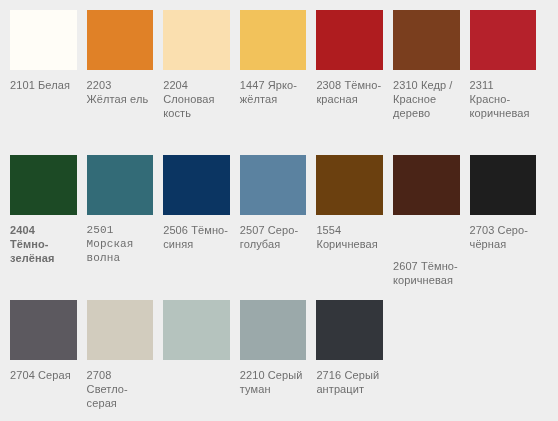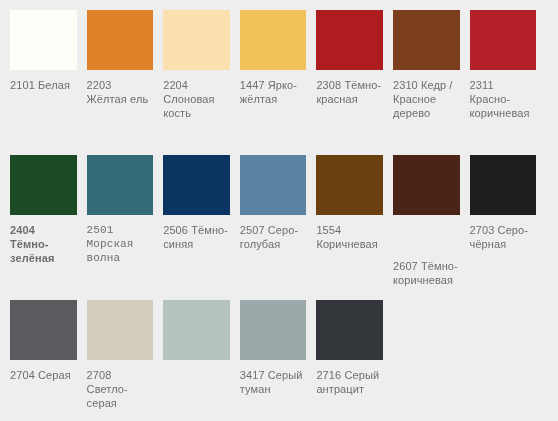--- a/index.html
+++ b/index.html
@@ -117,21 +117,21 @@
     </div>
     <div class="swatch-cell">
       <span class="swatch-chip" style="background-color: rgb(210, 204, 190);"></span>
       <div class="swatch-label" style="color: rgb(110, 110, 110);">2708 Светло-серая</div>
     </div>
     <div class="swatch-cell">
       <span class="swatch-chip" style="background-color: rgb(181, 195, 190);"></span>
     </div>
     <div class="swatch-cell">
       <span class="swatch-chip" style="background-color: rgb(155, 169, 170);"></span>
-      <div class="swatch-label" style="color: rgb(110, 110, 110);">3417 Серый туман</div>
+      <div class="swatch-label" style="color: rgb(110, 110, 110);">2210 Серый туман</div>
     </div>
     <div class="swatch-cell">
       <span class="swatch-chip" style="background-color: rgb(51, 54, 59);"></span>
       <div class="swatch-label" style="color: rgb(110, 110, 110);">2716 Серый антрацит</div>
     </div>
     <div class="swatch-cell empty">
       
       
     </div>
     <div class="swatch-cell empty">

